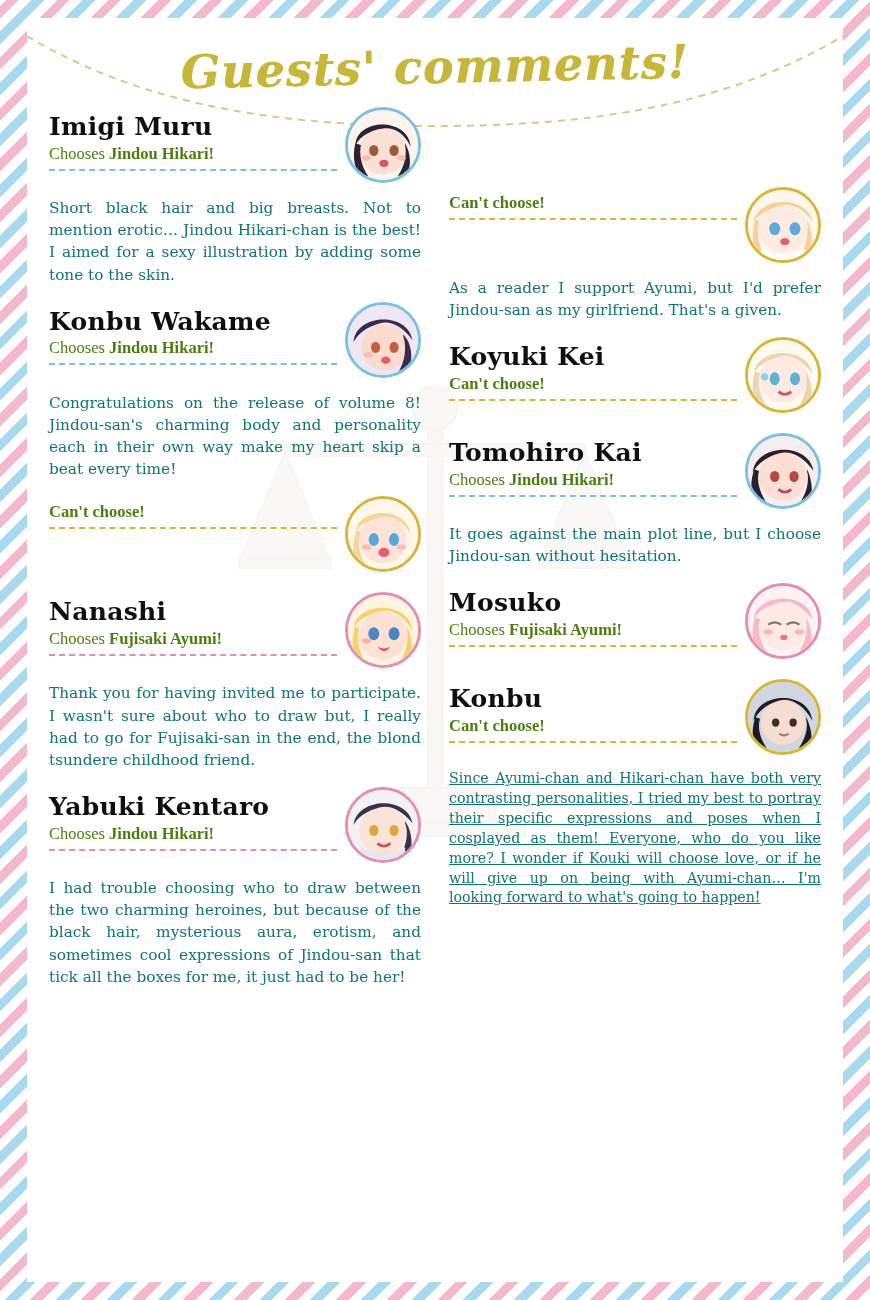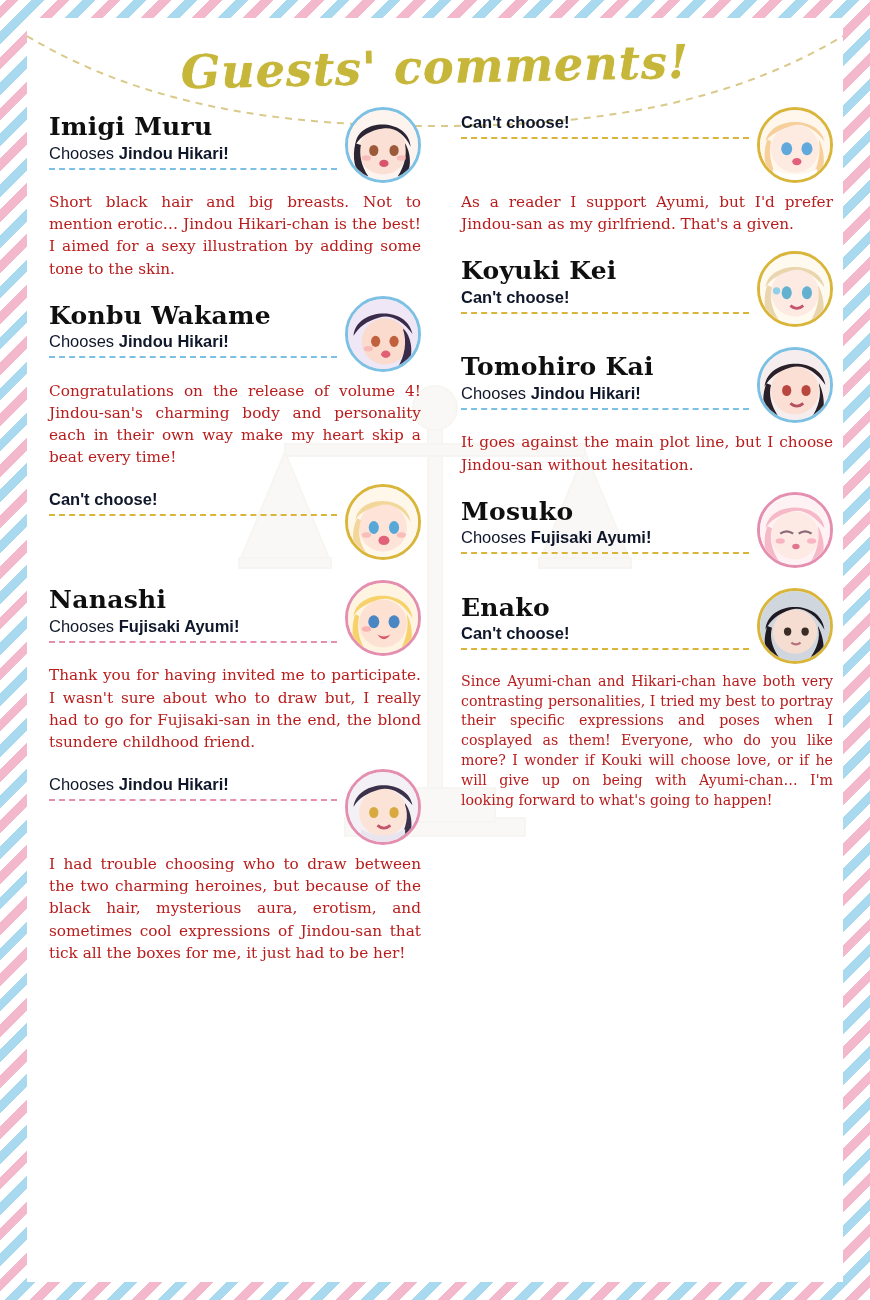--- a/index.html
+++ b/index.html
@@ -77,21 +77,22 @@
     text-shadow: 0 0 1px #c6b63a;
     transform: rotate(-1.2deg);
   }
 
   .columns {
     position: absolute;
     left: 22px;
     right: 22px;
     top: 95px;
     display: flex;
-    gap: 40px;
+    gap: 28px;
+    align-items: center;
   }
   .col {
     width: 372px;
     flex: 0 0 372px;
   }
 
   .comment {
     position: relative;
     margin-bottom: 22px;
   }
@@ -106,23 +107,23 @@
     font-family: "DejaVu Serif", serif;
     font-weight: bold;
     font-size: 25px;
     line-height: 1.15;
     color: #0f0f0f;
     margin: 0 0 2px 0;
     letter-spacing: 0.3px;
   }
 
   .choice {
-    font-family: Liberation Sans, sans-serif;
+    font-family: Liberation Serif, serif;
     font-size: 16.5px;
-    color: #0f172a;
+    color: #4d7c0f;
     padding-bottom: 5px;
     border-bottom: 2px dashed #d9b63a;
     display: block;
     white-space: nowrap;
   }
   .choice .hl {
     font-weight: bold;
   }
   .choice.pink { border-bottom-color: #e58fb0; }
   .choice.blue { border-bottom-color: #7cc0e4; }
@@ -143,32 +144,33 @@
   .avatar.pink { border-color: #e58fb0; }
   .avatar.gold { border-color: #d9b63a; }
   .avatar.blue { border-color: #7cc0e4; }
 
   .avatar .face {
     position: absolute;
     inset: 0;
   }
 
   .body {
-    margin-top: 4px;
+    margin-top: 10px;
     font-family: "DejaVu Serif", serif;
     font-size: 15.3px;
     line-height: 1.45;
-    color: #b91c1c;
+    color: #0f766e;
     text-align: justify;
     text-justify: inter-word;
     hyphens: auto;
   }
   .body.small {
     font-size: 14.2px;
     line-height: 1.4;
+    text-decoration: underline;
   }
 </style>
 </head>
 <body>
 
 <div class="page">
   <div class="inner">
 
     <svg class="watermark" viewBox="0 0 420 560">
       <g fill="#f5f3ee" stroke="#f0ede4" stroke-width="2">
@@ -226,21 +228,21 @@
                 <circle cx="40" cy="46" r="25" fill="#fadbce"></circle>
                 <path d="M6 40 C8 10, 64 6, 70 38 C60 24, 46 16, 34 20 C20 24, 12 30, 6 40 Z" fill="#3a2b4a"></path>
                 <path d="M60 32 C72 44, 70 66, 64 74 L54 74 C62 62, 64 46, 60 34 Z" fill="#3a2b4a"></path>
                 <ellipse cx="30" cy="46" rx="5" ry="6" fill="#c0603f"></ellipse>
                 <ellipse cx="50" cy="46" rx="5" ry="6" fill="#c0603f"></ellipse>
                 <ellipse cx="41" cy="60" rx="5" ry="4" fill="#e05f73"></ellipse>
                 <ellipse cx="22" cy="54" rx="5" ry="3" fill="#f7b3b3" opacity="0.8"></ellipse>
               </svg>
             </div>
           </div>
-          <div class="body">Congratulations on the release of volume 4! Jindou-san's charming body and personality each in their own way make my heart skip a beat every time!</div>
+          <div class="body">Congratulations on the release of volume 8! Jindou-san's charming body and personality each in their own way make my heart skip a beat every time!</div>
         </div>
 
         <div class="comment">
           <div class="head">
             <div class="choice gold"><span></span><span class="hl">Can't choose!</span></div>
             <div class="avatar gold">
               <svg class="face" viewBox="0 0 76 76">
                 <rect width="76" height="76" fill="#fff7ea"></rect>
                 <circle cx="38" cy="44" r="26" fill="#fde3d8"></circle>
                 <path d="M8 36 C12 8, 64 8, 68 38 C60 24, 46 16, 34 20 C22 24, 12 28, 8 36 Z" fill="#f3d79a"></path>
@@ -271,20 +273,21 @@
                 <path d="M32 56 q7 10 14 0 q-7 4 -14 0Z" fill="#d9556c"></path>
                 <ellipse cx="20" cy="50" rx="5" ry="3" fill="#f7a8a8" opacity="0.8"></ellipse>
               </svg>
             </div>
           </div>
           <div class="body">Thank you for having invited me to participate. I wasn't sure about who to draw but, I really had to go for Fujisaki-san in the end, the blond tsundere childhood friend.</div>
         </div>
 
         <div class="comment">
           <div class="head">
+            <div class="name">Yabuki Kentaro</div>
             <div class="choice pink"><span>Chooses </span><span class="hl">Jindou Hikari!</span></div>
             <div class="avatar pink">
               <svg class="face" viewBox="0 0 76 76">
                 <rect width="76" height="76" fill="#f4f1f6"></rect>
                 <circle cx="38" cy="44" r="26" fill="#fbe3d8"></circle>
                 <path d="M6 38 C10 8, 64 6, 70 36 C58 22, 46 16, 34 19 C20 23, 11 29, 6 38 Z" fill="#3b3148"></path>
                 <path d="M62 34 C72 48, 70 68, 64 74 L54 74 C64 62, 66 46, 62 36 Z" fill="#3b3148"></path>
                 <ellipse cx="28" cy="44" rx="5" ry="6" fill="#d8a93f"></ellipse>
                 <ellipse cx="50" cy="44" rx="5" ry="6" fill="#d8a93f"></ellipse>
                 <path d="M32 58 q7 6 14 0" fill="none" stroke="#c4566b" stroke-width="3"></path>
@@ -375,21 +378,21 @@
                 <ellipse cx="39" cy="56" rx="4" ry="3" fill="#e2768c"></ellipse>
                 <ellipse cx="22" cy="50" rx="5" ry="3" fill="#f7a8bb" opacity="0.8"></ellipse>
                 <ellipse cx="56" cy="50" rx="5" ry="3" fill="#f7a8bb" opacity="0.8"></ellipse>
               </svg>
             </div>
           </div>
         </div>
 
         <div class="comment">
           <div class="head">
-            <div class="name">Enako</div>
+            <div class="name">Konbu</div>
             <div class="choice gold"><span></span><span class="hl">Can't choose!</span></div>
             <div class="avatar gold">
               <svg class="face" viewBox="0 0 76 76">
                 <rect width="76" height="76" fill="#cfd6dd"></rect>
                 <circle cx="38" cy="44" r="24" fill="#f6ddd2"></circle>
                 <path d="M6 42 C8 10, 66 8, 70 42 C60 24, 46 17, 34 20 C20 24, 11 32, 6 42 Z" fill="#1f1a22"></path>
                 <path d="M8 38 C2 56, 6 72, 13 76 L24 76 C13 64, 10 50, 13 40 Z" fill="#1f1a22"></path>
                 <path d="M63 38 C72 56, 70 72, 63 76 L52 76 C62 64, 66 50, 63 40 Z" fill="#1f1a22"></path>
                 <ellipse cx="30" cy="44" rx="4" ry="4.5" fill="#3a2d26"></ellipse>
                 <ellipse cx="49" cy="44" rx="4" ry="4.5" fill="#3a2d26"></ellipse>

